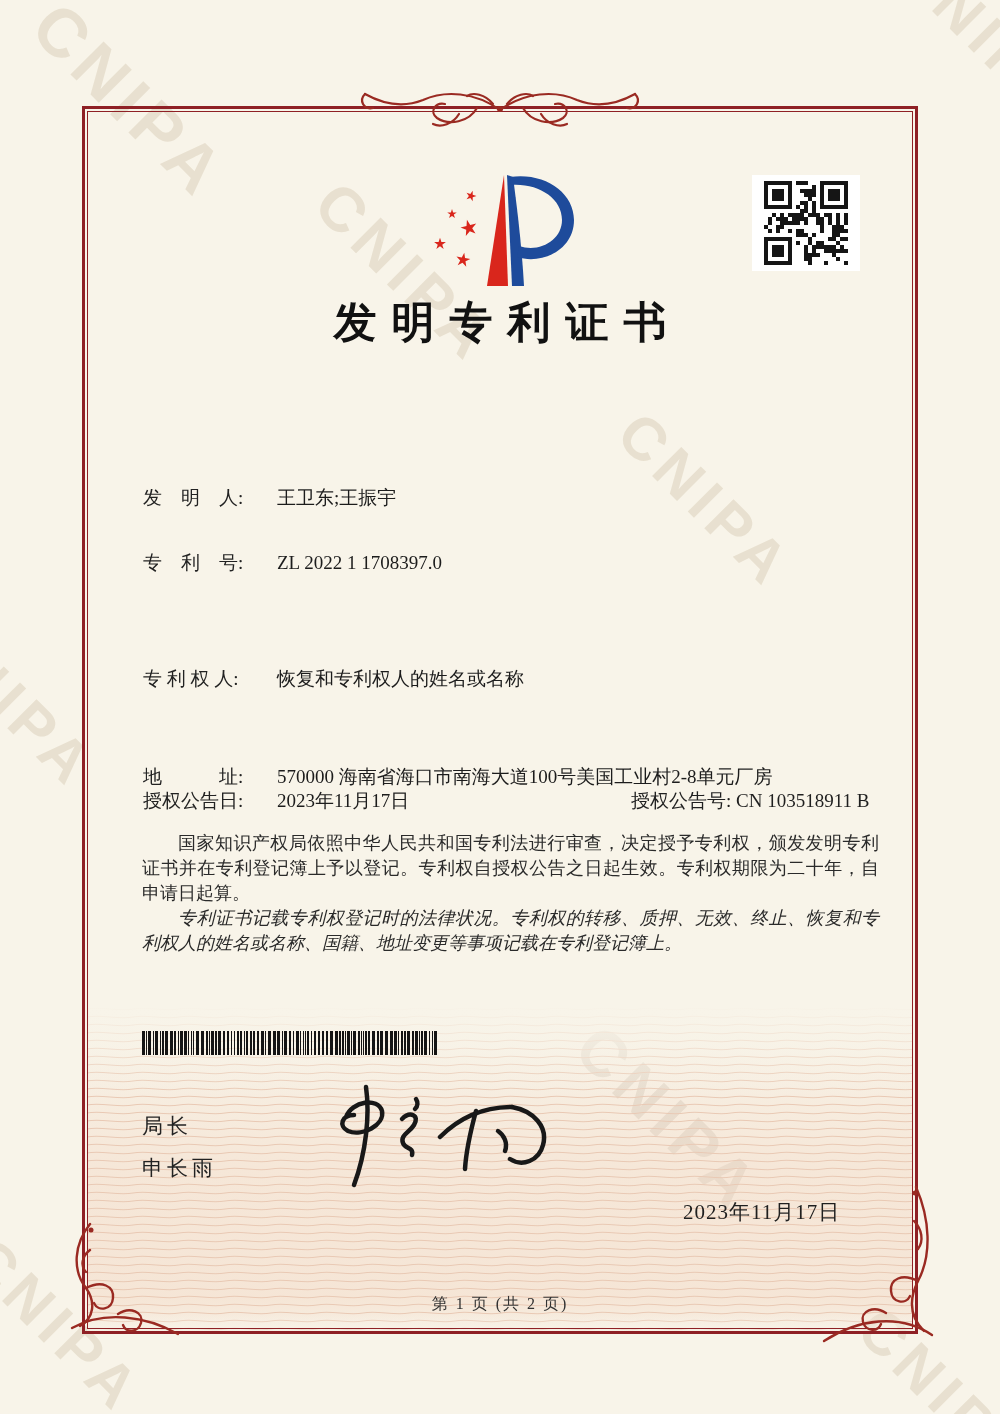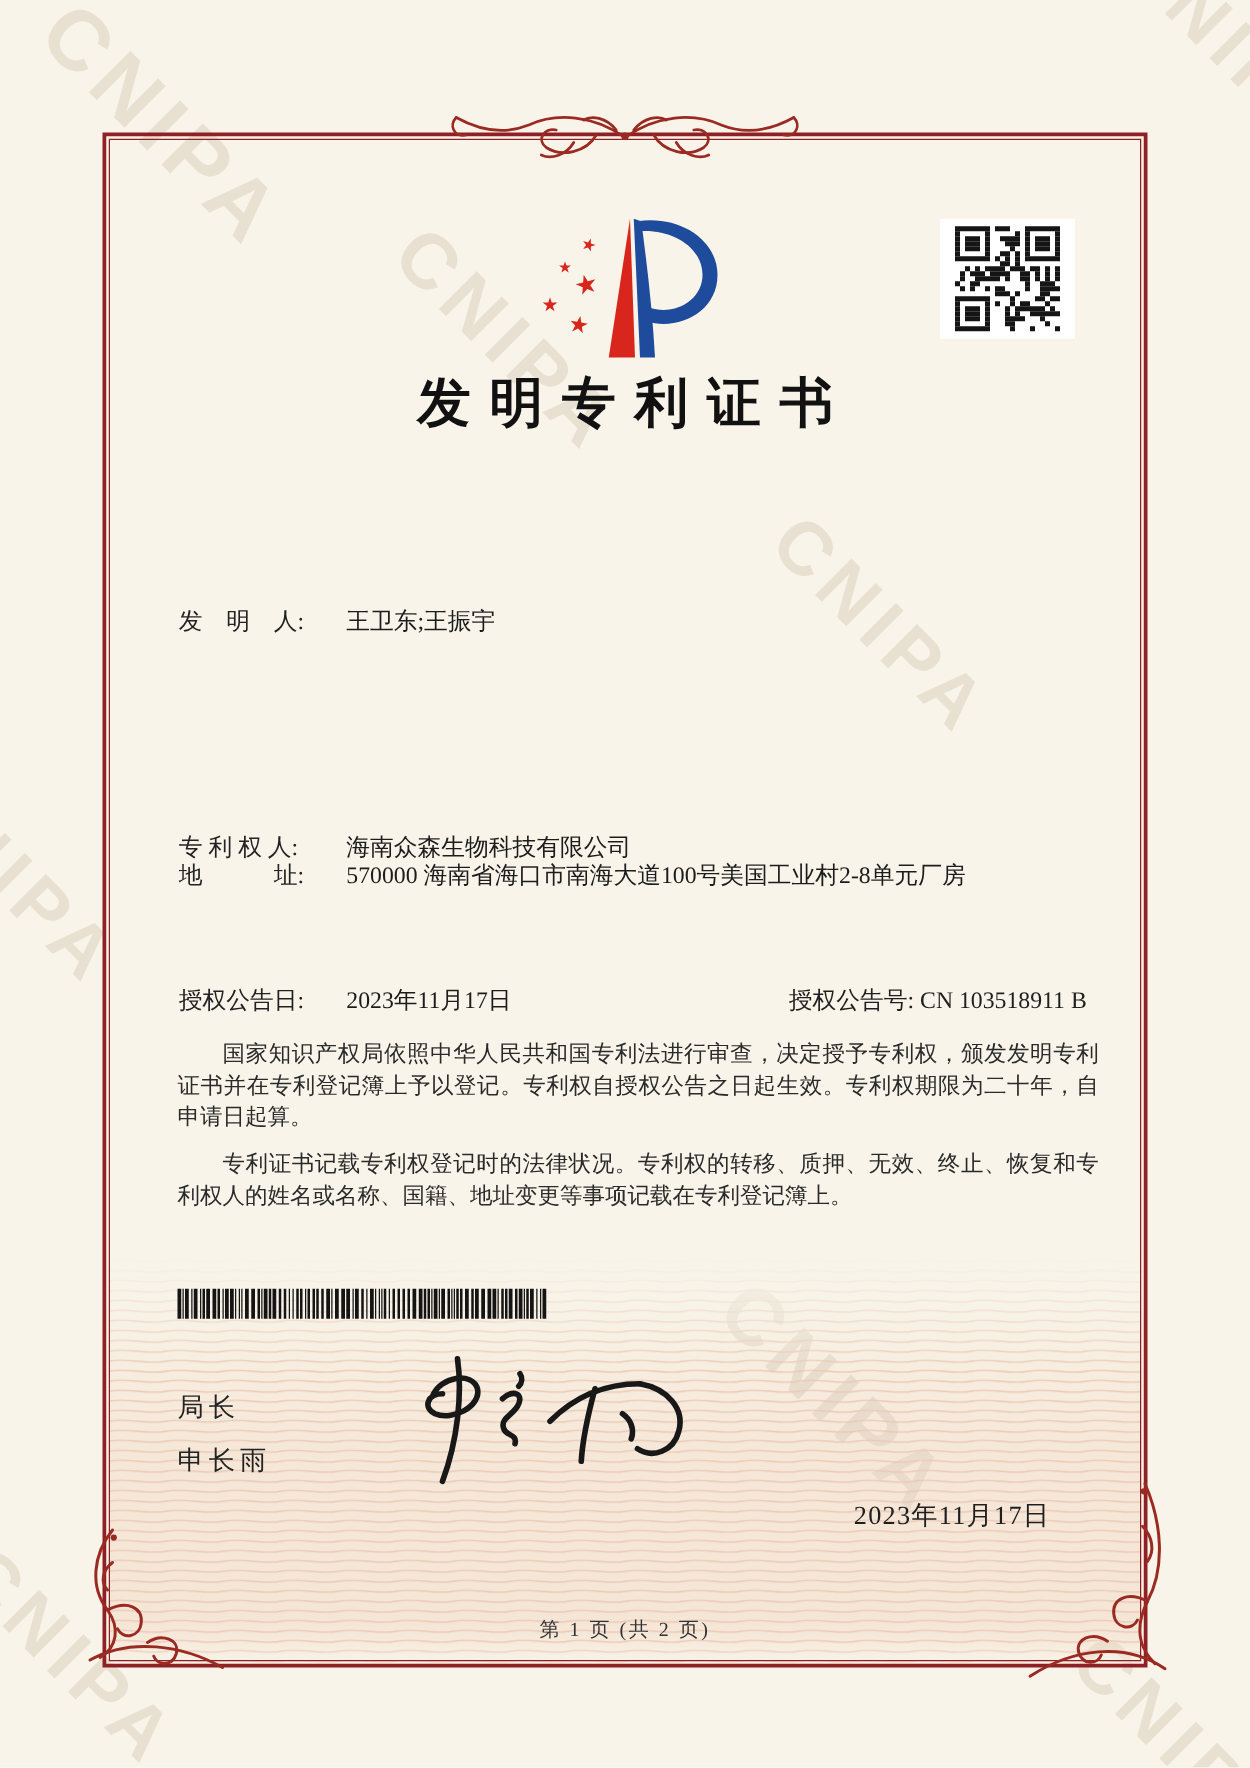--- a/index.html
+++ b/index.html
@@ -46,21 +46,21 @@
   .frow .flabel{display:inline-block;width:134px;color:#222;vertical-align:top;}
   .frow .fvalue{display:inline-block;color:#1c1c1c;vertical-align:top;}
   .frow.wrap{white-space:normal;}
   .frow.wrap .fvalue{width:600px;}
   .grant2{position:absolute;left:488px;top:0;}
   .paras{
     position:absolute;left:142px;top:831px;width:737px;
     font-size:18px;line-height:25px;color:#2a2a2a;text-align:justify;
   }
   .paras p{margin:0;text-indent:2em;}
-  .paras p + p{margin-top:13px;}
+  .paras p + p{font-style:italic;}
   .barcode{position:absolute;left:142px;top:1031px;width:298px;height:24px;font-size:0;}
   .barcode i{display:inline-block;height:100%;background:#141414;}
   .barcode em{display:inline-block;height:100%;}
   .signer{
     position:absolute;left:142px;
     font-family:"Liberation Sans","DejaVu Sans",sans-serif;
     font-size:21px;letter-spacing:4px;color:#222;
   }
   .signature{position:absolute;left:262px;top:1075px;}
   .issue-date{position:absolute;left:683px;top:1198px;font-size:21px;letter-spacing:1px;}
@@ -395,24 +395,27 @@
           <div style="left: 60px; top: 80px; width: 4px; height: 4px;"></div>
           <div style="left: 80px; top: 80px; width: 4px; height: 4px;"></div>
         </div>
     </div>
 
     <div class="doc-title">发明专利证书</div>
 
     <div class="frow" style="top:483px;">
       <span class="flabel">发　明　人:</span><span class="fvalue">王卫东;王振宇</span>
     </div>
+    <div class="frow" style="top:548px;">
+      <span class="flabel">专　利　号:</span><span class="fvalue">ZL 2022 1 1708397.0</span>
+    </div>
     <div class="frow" style="top:664px;">
-      <span class="flabel">专 利 权 人:</span><span class="fvalue">海南众森生物科技有限公司</span>
-    </div>
-    <div class="frow wrap" style="top:686px;">
+      <span class="flabel">专 利 权 人:</span><span class="fvalue">恢复和专利权人的姓名或名称</span>
+    </div>
+    <div class="frow wrap" style="top:762px;">
       <span class="flabel">地　　　址:</span><span class="fvalue">570000 海南省海口市南海大道100号美国工业村2-8单元厂房</span>
     </div>
     <div class="frow" style="top:786px;width:760px;">
       <span class="flabel">授权公告日:</span><span class="fvalue">2023年11月17日</span>
       <span class="grant2">
         <span>授权公告号:</span>
         <span>CN 103518911 B</span>
       </span>
     </div>
 

